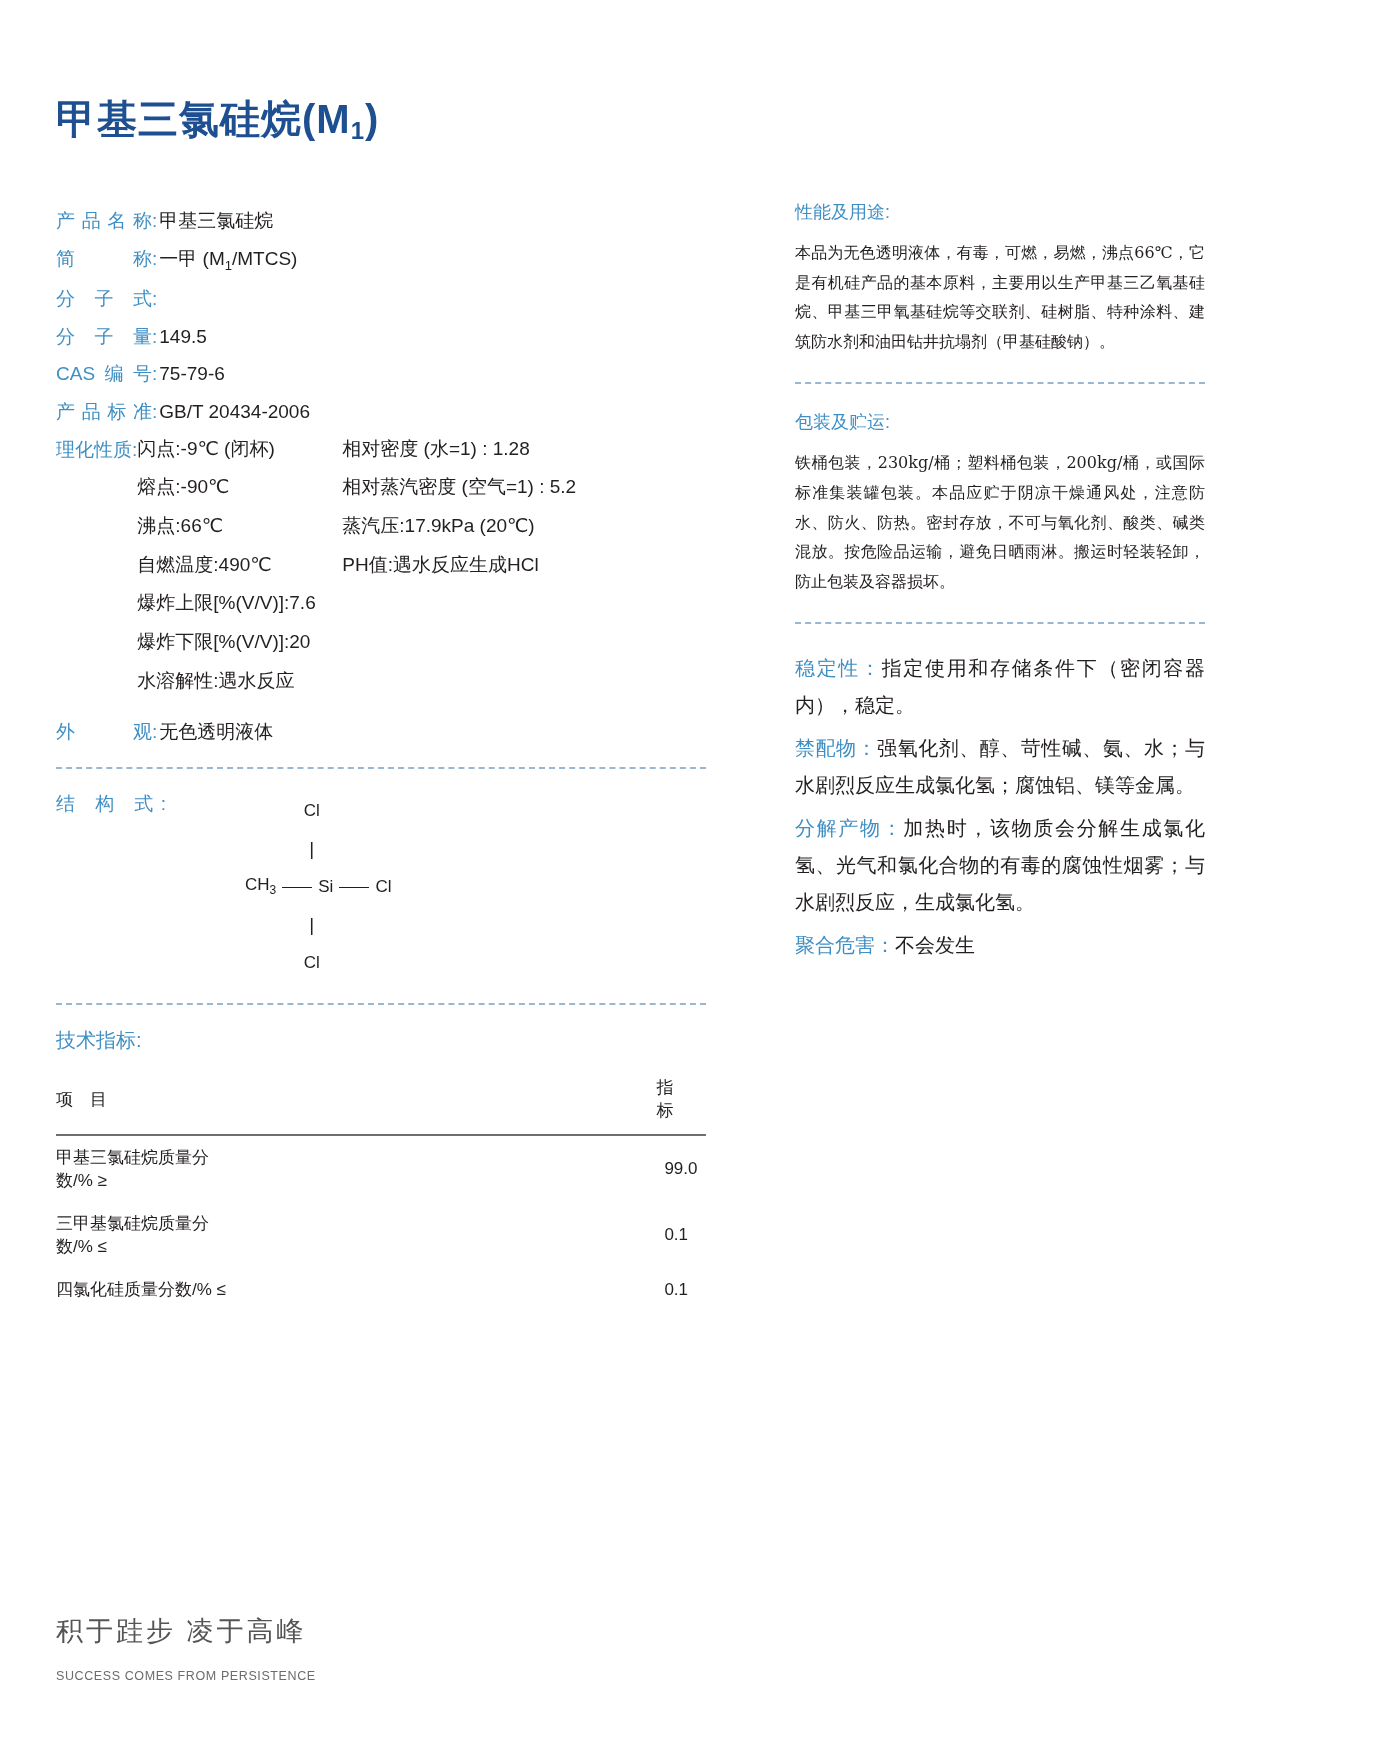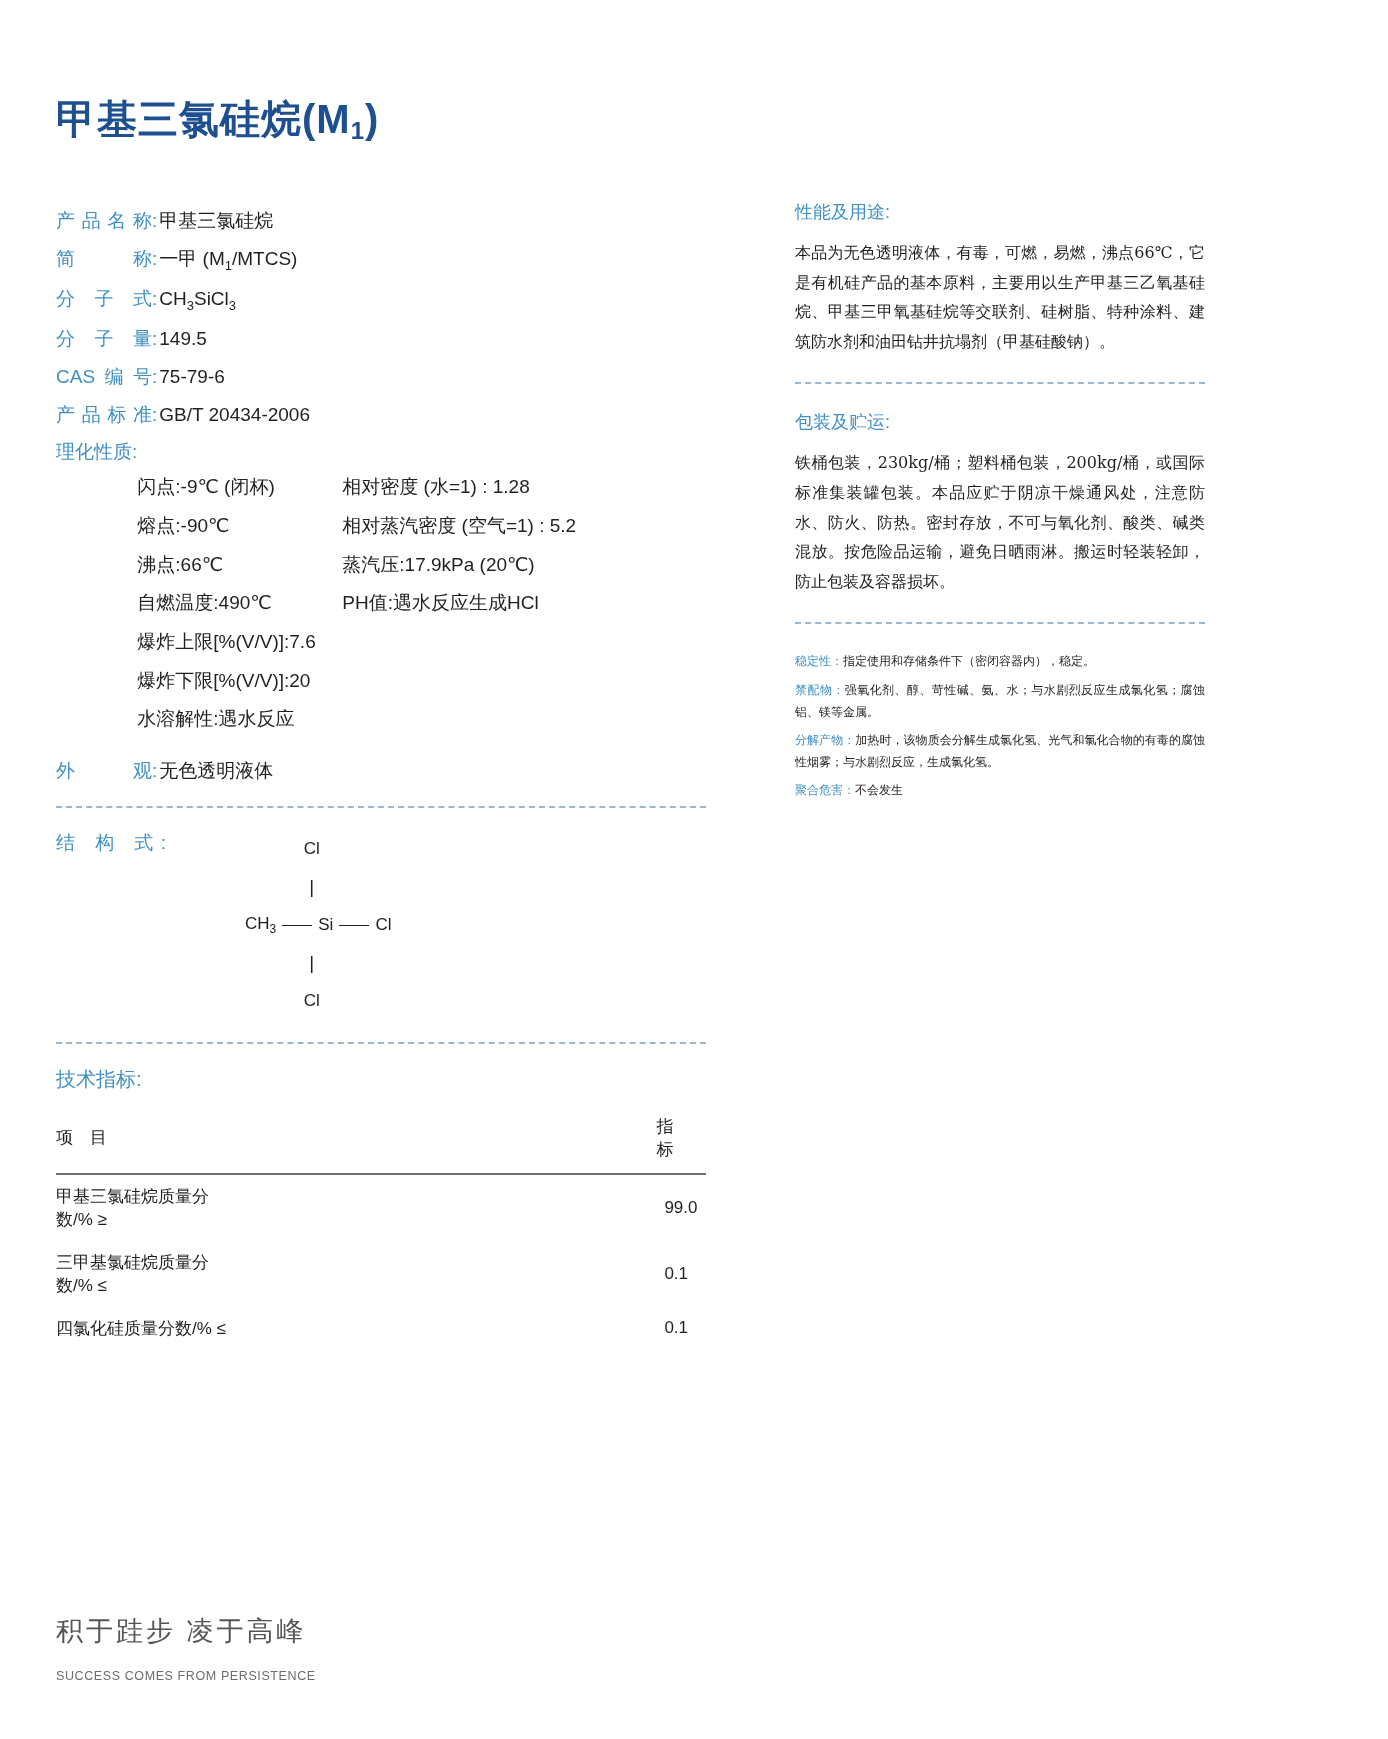--- a/index.html
+++ b/index.html
@@ -82,21 +82,20 @@
     margin-bottom: 12px;
   }
   .phys-label {
     color: #3f8fc4;
     flex: 0 0 auto;
     white-space: nowrap;
   }
   .phys-cols {
     display: flex;
     flex: 1 1 auto;
-    margin-top: 36px;
   }
   .phys-c1 { width: 205px; }
   .phys-c2 { width: 330px; }
   .phys-item {
     margin-bottom: 14px;
     line-height: 1.3;
     white-space: nowrap;
   }
 
   .dash-sep {
@@ -210,21 +209,21 @@
   .r-sep {
     border: none;
     border-top: 2px dashed #9bb7cf;
     margin: 26px 0;
   }
   .r-item {
     line-height: 1.85;
     text-align: justify;
     margin-bottom: 6px;
     font-family: "DejaVu Serif", "Liberation Serif", serif;
-    font-size: 12px;
+    font-size: 20px;
   }
   .r-item .lab {
     color: #3f8fc4;
   }
 
   
   .footer {
     position: absolute;
     left: 56px;
     bottom: 56px;
@@ -260,21 +259,20 @@
 
     <div class="kv-row">
       <span class="kv-label spread4">简　　称</span>
         <span class="kv-colon">:</span>
       <span class="kv-value">一甲 (M<sub>1</sub>/MTCS)</span>
     </div>
 
     <div class="kv-row">
       <span class="kv-label spread4">分 子 式</span>
         <span class="kv-colon">:</span>
-      <span class="kv-value">CH<sub>3</sub>SiCl<sub>3</sub></span>
     </div>
 
     <div class="kv-row">
       <span class="kv-label spread4">分 子 量</span>
         <span class="kv-colon">:</span>
       <span class="kv-value">149.5</span>
     </div>
 
     <div class="kv-row">
       <span class="kv-label spread4">CAS编号</span>

